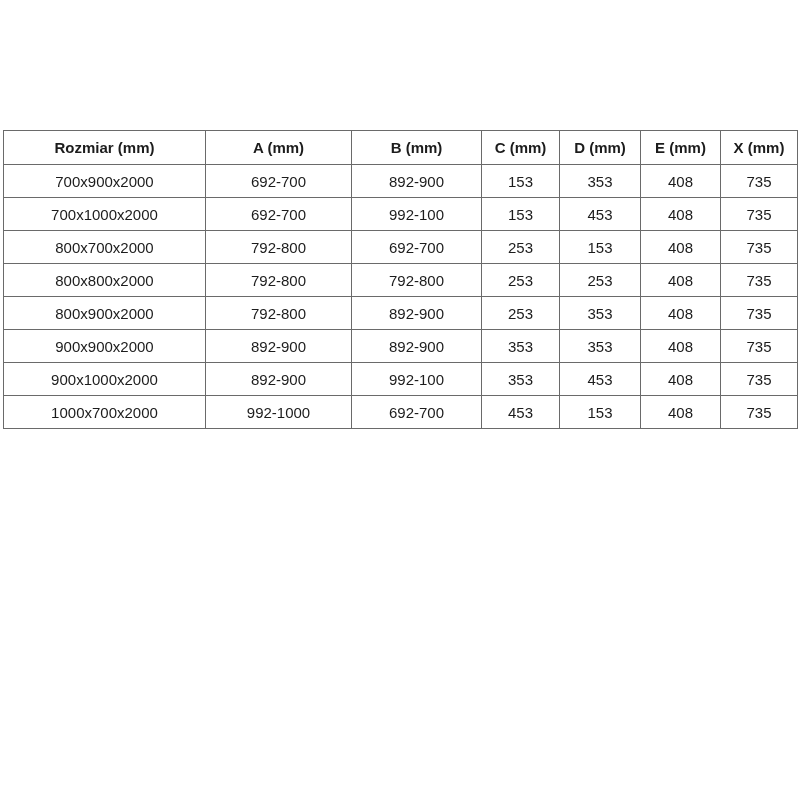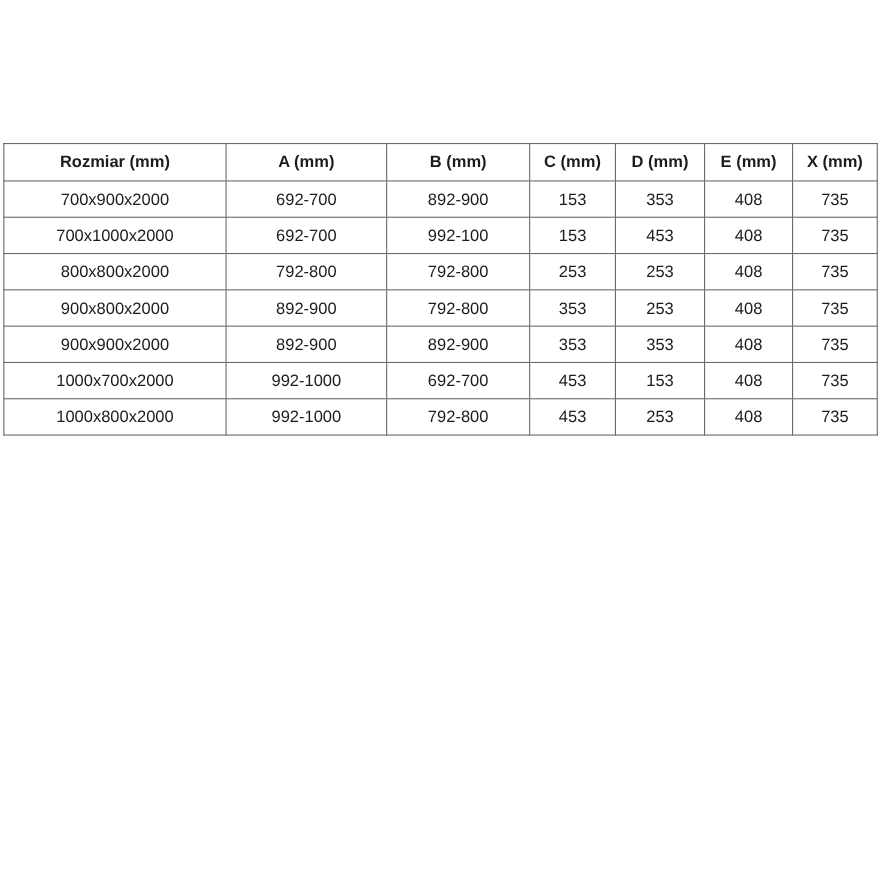--- a/index.html
+++ b/index.html
@@ -92,59 +92,68 @@
         <tr>
           <td>700x1000x2000</td>
           <td>692-700</td>
           <td>992-100</td>
           <td>153</td>
           <td>453</td>
           <td>408</td>
           <td>735</td>
         </tr>
         <tr>
+          <td>800x700x2000</td>
+          <td>792-800</td>
+          <td>692-700</td>
+          <td>253</td>
+          <td>153</td>
+          <td>408</td>
+          <td>735</td>
+        </tr>
+        <tr>
           <td>800x800x2000</td>
           <td>792-800</td>
           <td>792-800</td>
           <td>253</td>
           <td>253</td>
           <td>408</td>
           <td>735</td>
         </tr>
         <tr>
-          <td>900x800x2000</td>
+          <td>800x900x2000</td>
+          <td>792-800</td>
           <td>892-900</td>
-          <td>792-800</td>
+          <td>253</td>
           <td>353</td>
-          <td>253</td>
           <td>408</td>
           <td>735</td>
         </tr>
         <tr>
           <td>900x900x2000</td>
           <td>892-900</td>
           <td>892-900</td>
           <td>353</td>
           <td>353</td>
           <td>408</td>
           <td>735</td>
         </tr>
         <tr>
+          <td>900x1000x2000</td>
+          <td>892-900</td>
+          <td>992-100</td>
+          <td>353</td>
+          <td>453</td>
+          <td>408</td>
+          <td>735</td>
+        </tr>
+        <tr>
           <td>1000x700x2000</td>
           <td>992-1000</td>
           <td>692-700</td>
           <td>453</td>
           <td>153</td>
           <td>408</td>
           <td>735</td>
         </tr>
-        <tr>
-          <td>1000x800x2000</td>
-          <td>992-1000</td>
-          <td>792-800</td>
-          <td>453</td>
-          <td>253</td>
-          <td>408</td>
-          <td>735</td>
-        </tr>
       </tbody>
   </table>
 </div>
 
 </body></html>

